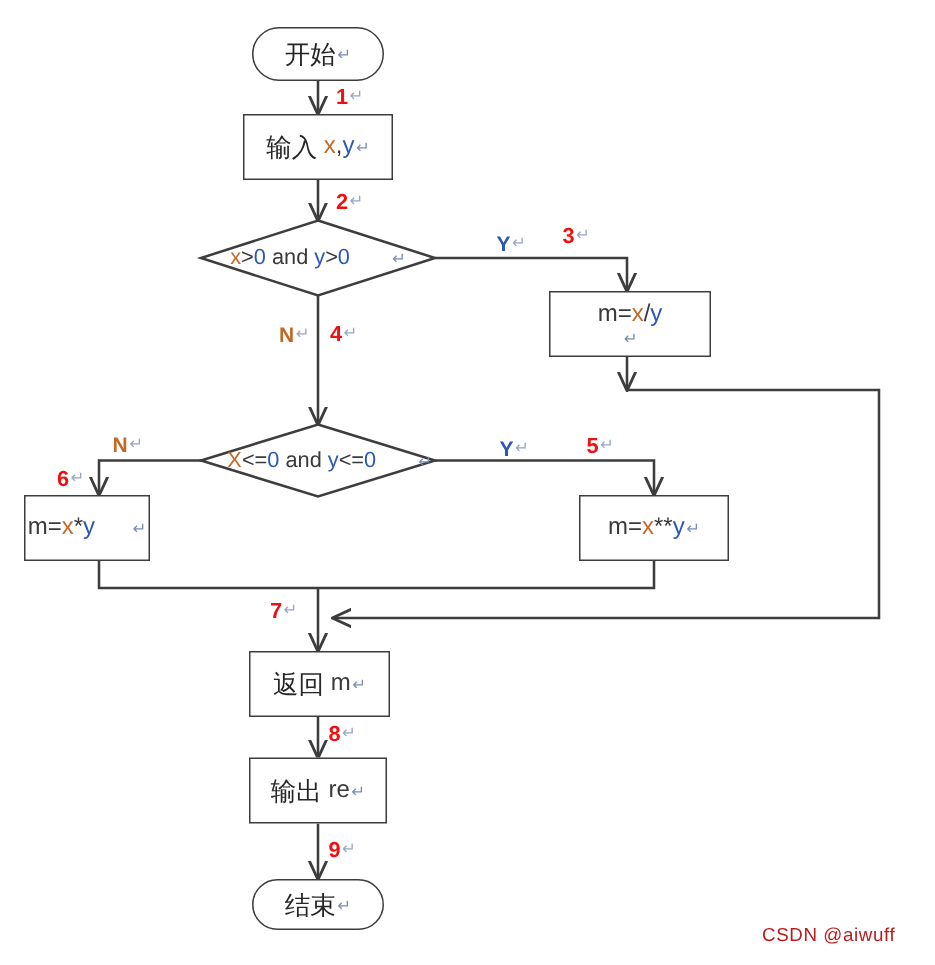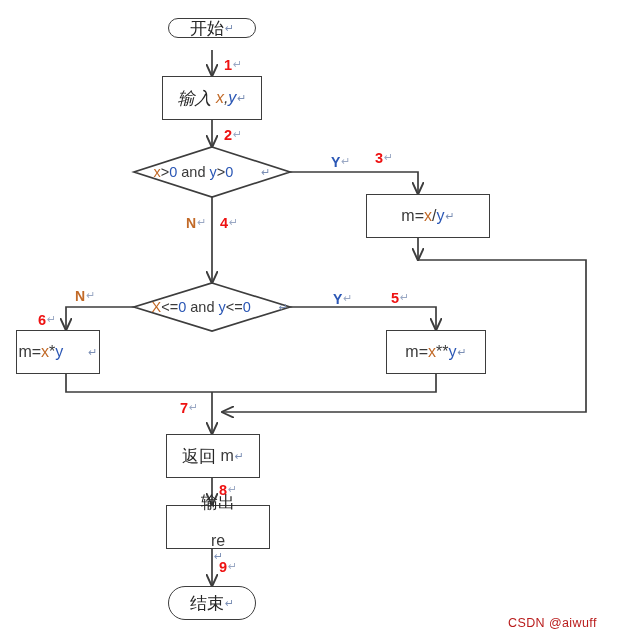--- a/index.html
+++ b/index.html
@@ -134,35 +134,35 @@
 
       <path d="M 212,549 L 212,586" marker-end="url(#ah)"></path>
     </g>
 
     <g fill="#ffffff" stroke="#3d3d3d" stroke-width="1.7" stroke-linejoin="miter">
       <polygon points="212,147 290,172 212,197 134,172"></polygon>
       <polygon points="212,283 290,307 212,331 134,307"></polygon>
     </g>
   </svg>
 
-  <div class="node terminal" style="left:168px; top:18px; width:88px; height:20px;justify-content:center;">
+  <div class="node terminal" style="left:168px; top:18px; width:88px; height:36px;justify-content:center;">
     <span class="han">开始</span>
       <span class="pil">↵</span>
   </div>
 
-  <div class="node process" style="left:162px; top:76px; width:100px; height:44px;font-style:italic;">
+  <div class="node process" style="left:162px; top:76px; width:100px; height:44px;">
     <span class="han">输入</span>&nbsp;<span><span class="var-x">x</span><span class="op">,</span><span class="var-y">y</span></span><span class="pil">↵</span>
   </div>
 
   <div class="node decision" style="left:134px; top:147px; width:156px; height:50px;">
     <span class="dlabel"><span class="var-x">x</span><span class="op">&gt;</span><span class="lit">0</span><span class="op">&nbsp;and&nbsp;</span><span class="var-y">y</span><span class="op">&gt;</span><span class="lit">0</span></span>
       <span class="pil">↵</span>
   </div>
 
-  <div class="node process" style="left:366px; top:194px; width:124px; height:44px;">
+  <div class="node process" style="left:366px; top:194px; width:108px; height:44px;flex-direction:column;">
     <span><span class="op">m=</span><span class="var-x">x</span><span class="op">/</span><span class="var-y">y</span></span>
       <span class="pil">↵</span>
   </div>
 
   <div class="node decision" style="left:132px; top:283px; width:156px; height:48px;justify-content:flex-end;">
     <span class="dlabel"><span class="var-x">X</span><span class="op">&lt;=</span><span class="lit">0</span><span class="op">&nbsp;and&nbsp;</span><span class="var-y">y</span><span class="op">&lt;=</span><span class="lit">0</span></span>
       <span class="pil">↵</span>
   </div>
 
   <div class="node process" style="left:16px; top:330px; width:84px; height:44px;gap:24px;">
@@ -172,21 +172,21 @@
 
   <div class="node process" style="left:386px; top:330px; width:100px; height:44px;">
     <span><span class="op">m=</span><span class="var-x">x</span><span class="op">**</span><span class="var-y">y</span></span>
       <span class="pil">↵</span>
   </div>
 
   <div class="node process" style="left:166px; top:434px; width:94px; height:44px;">
     <span class="han">返回</span>&nbsp;<span class="op">m</span><span class="pil">↵</span>
   </div>
 
-  <div class="node process" style="left:166px; top:505px; width:104px; height:44px;flex-direction:column;">
+  <div class="node process" style="left:166px; top:505px; width:92px; height:44px;">
     <span class="han">输出</span>&nbsp;<span class="op">re</span><span class="pil">↵</span>
   </div>
 
   <div class="node terminal" style="left:168px; top:586px; width:88px; height:34px;">
     <span class="han">结束</span>
       <span class="pil">↵</span>
   </div>
 
   <div class="lbl step" style="left:224px; top:58px;">
     <span>1</span><span class="pil">↵</span>

